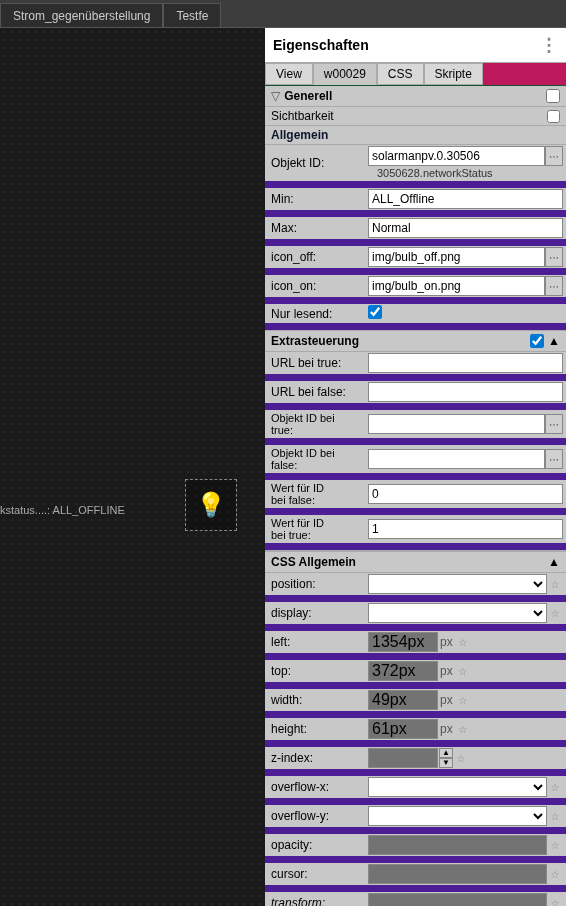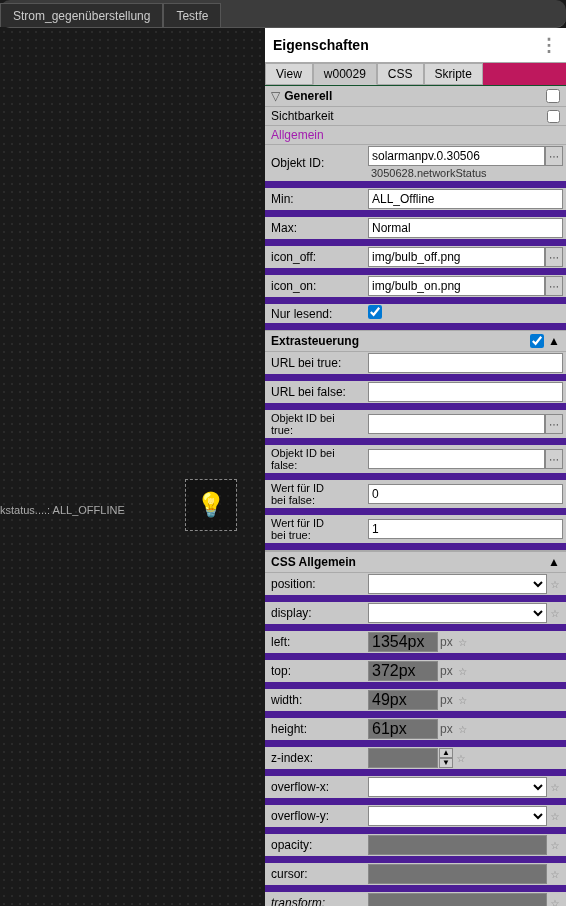--- a/index.html
+++ b/index.html
@@ -14,21 +14,20 @@
       flex-direction: column;
     }
 
     
     .tab-bar {
       display: flex;
       background: #3c3c3c;
       border-bottom: 1px solid #555;
       height: 28px;
       align-items: flex-end;
-      border-radius: 10px;
     }
     .tab {
       padding: 4px 12px;
       background: #2d2d2d;
       color: #ccc;
       border: 1px solid #555;
       border-bottom: none;
       cursor: pointer;
       font-size: 12px;
       height: 24px;
@@ -139,23 +138,23 @@
       flex: 1;
       font-weight: bold;
     }
     .section-header .section-checkbox {
       width: 14px;
       height: 14px;
     }
 
     .row-label {
       background: #c8c8c8;
-      color: #a21caf;
+      color: #0f172a;
       padding: 2px 6px;
-      font-weight: normal;
+      font-weight: bold;
       border-bottom: 1px solid #aaa;
       font-size: 12px;
     }
 
     .prop-row {
       display: flex;
       align-items: center;
       border-bottom: 7px solid #4c1d95;
       min-height: 22px;
       background: #c8c8c8;
@@ -385,21 +384,21 @@
 
       <div class="row-label">Allgemein</div>
 
       <div class="prop-row">
         <div class="prop-label">Objekt ID:</div>
         <div class="prop-value">
           <div class="input-with-btn">
             <input type="text" value="solarmanpv.0.30506" style="">
             <button class="small-btn">⋯</button>
           </div>
-          <div style="font-size:11px; color:#333; padding:1px 3px;">3050628.networkStatus</div>
+          <div style="font-size:11px; color:#333; padding:1px 3px;margin-left:6px;">3050628.networkStatus</div>
         </div>
       </div>
 
       <div class="prop-row">
         <div class="prop-label">Min:</div>
         <div class="prop-value">
           <input type="text" value="ALL_Offline" style="">
         </div>
       </div>
 

